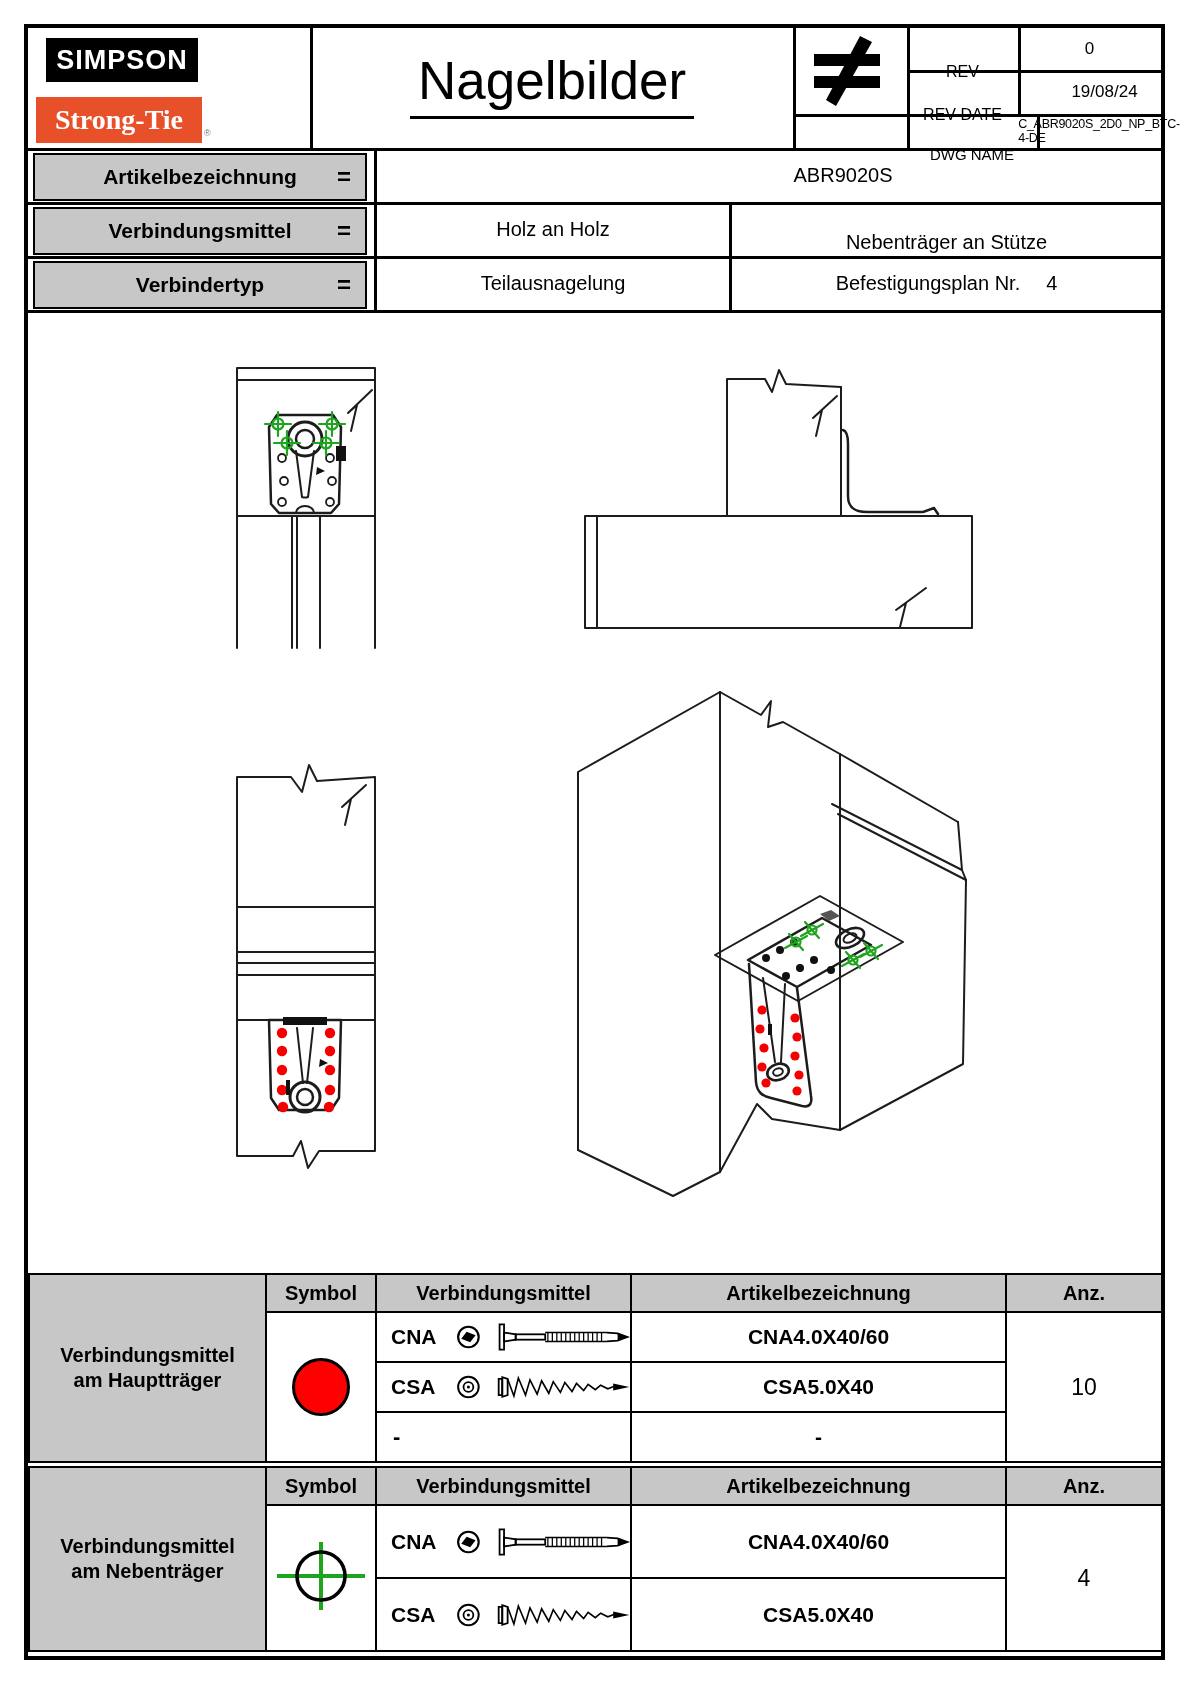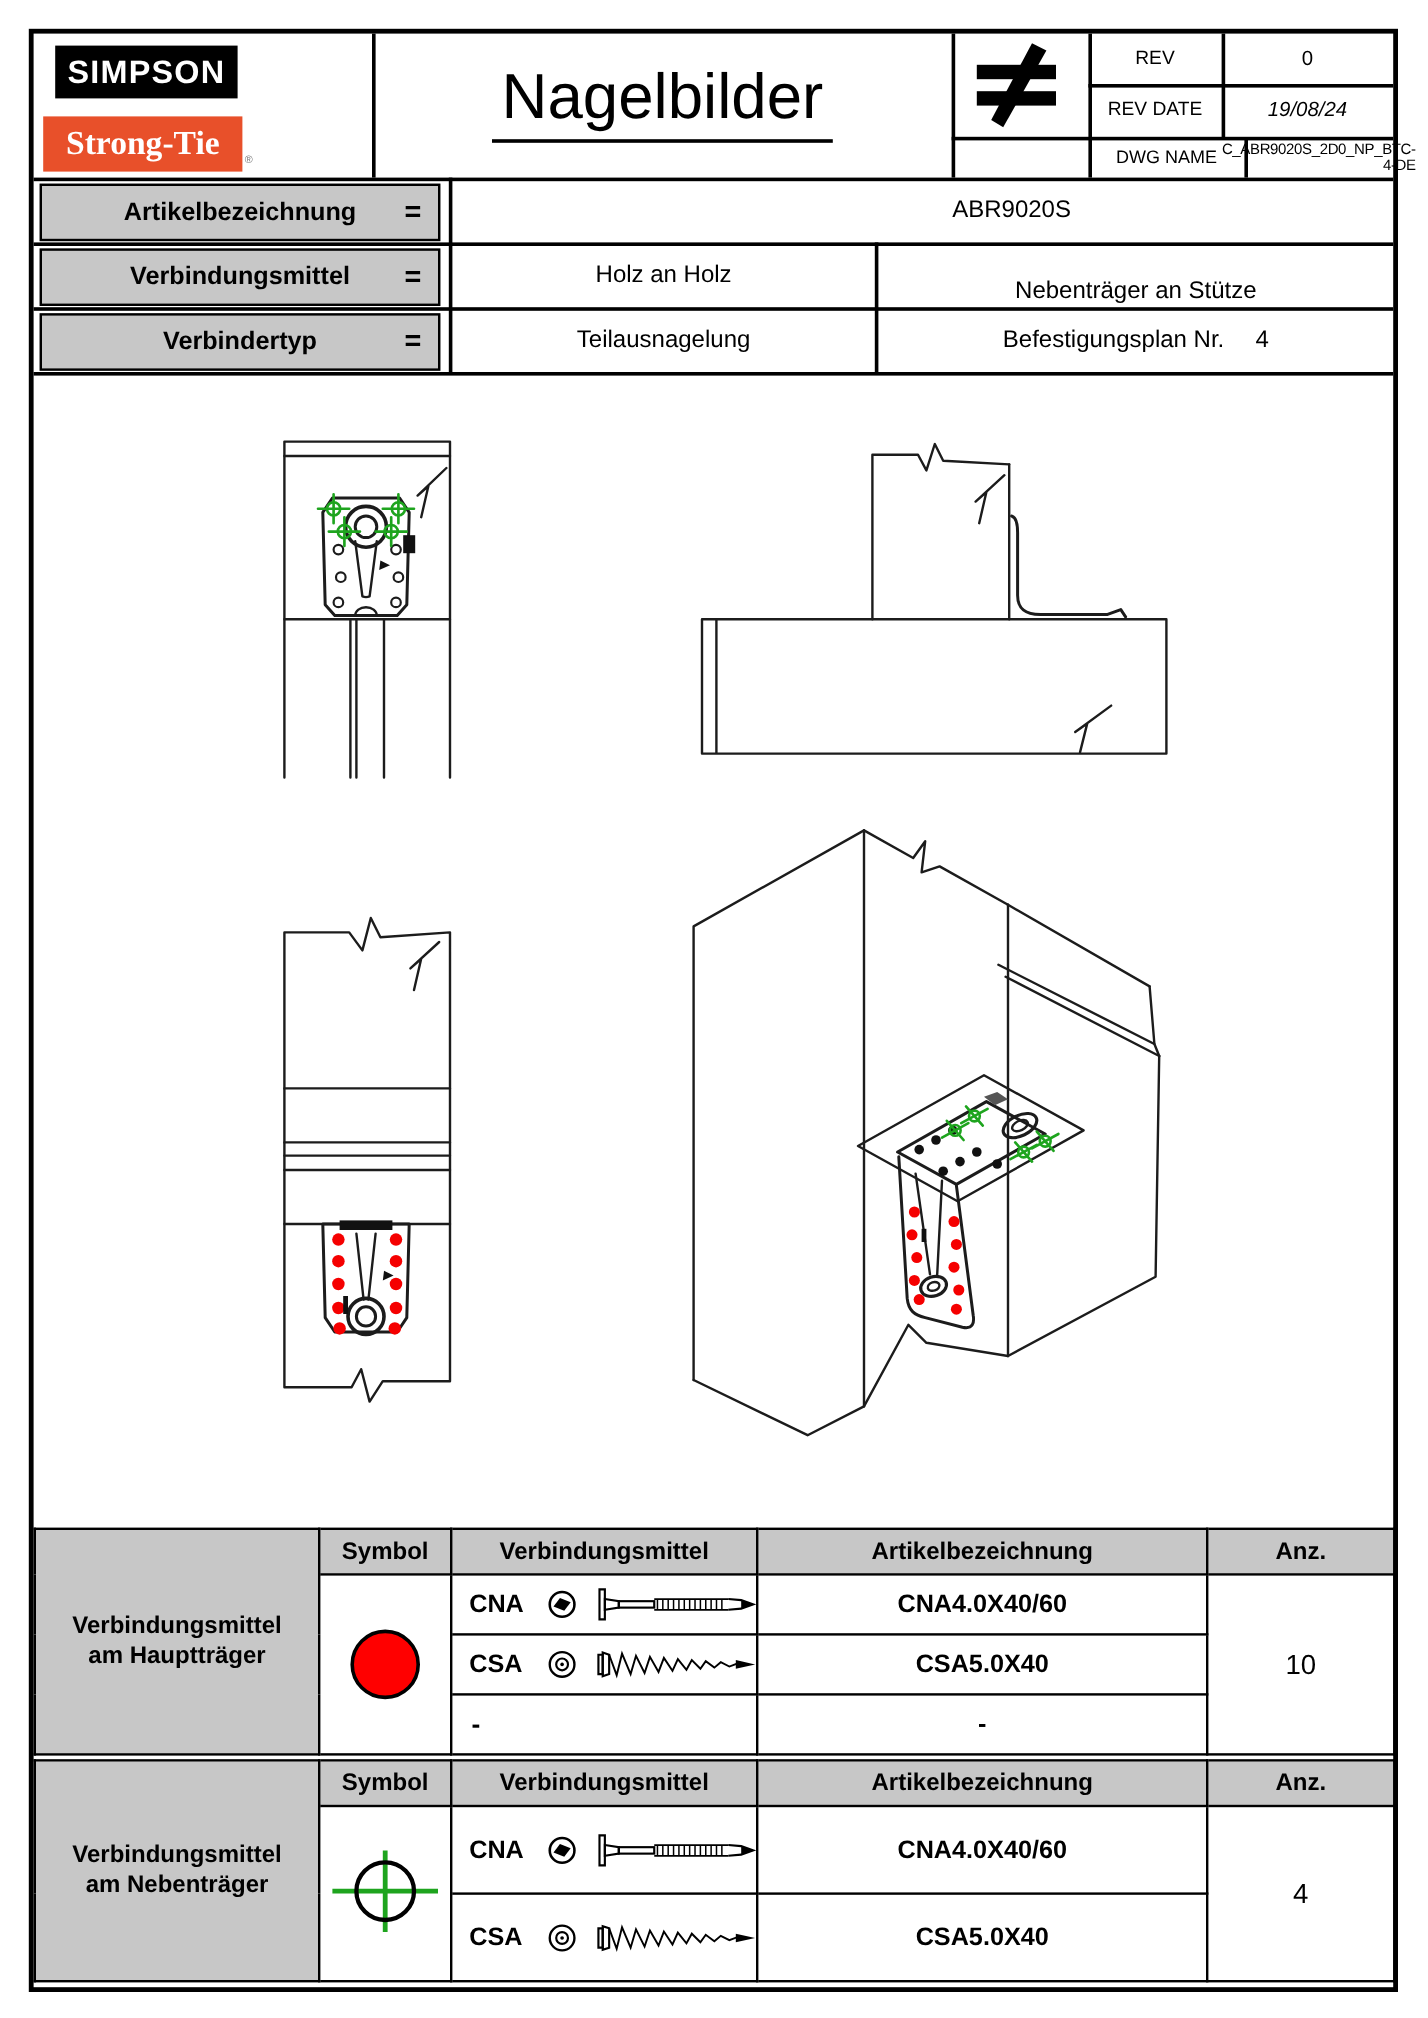--- a/index.html
+++ b/index.html
@@ -16,21 +16,21 @@
       font-weight:700;font-size:27px;letter-spacing:1px;}
   .logo-orange{position:absolute;left:36px;top:85px;width:166px;height:46px;background:#e8502a;
       color:#fff;display:flex;align-items:center;justify-content:center;
       font-family:"Liberation Serif",serif;font-weight:700;font-size:28px;margin-top:12px;}
   .logo-reg{position:absolute;left:204px;top:128px;font-size:9px;color:#777;}
   .doc-title{position:absolute;left:312px;top:28px;width:480px;height:112px;
       display:flex;align-items:center;justify-content:center;}
   .doc-title span{font-size:53px;font-weight:400;border-bottom:3px solid #000;padding:0 8px 5px;}
   .tb-text{position:absolute;display:flex;align-items:center;justify-content:center;
       font-weight:400;}
-  .tb-label{font-size:16px;}
+  .tb-label{font-size:16px;margin-top:23px;}
   .tb-value{font-size:17px;}
   .dwg-value{font-size:12.5px;letter-spacing:-0.3px;}
   
   .info-label-box{position:absolute;left:33px;width:330px;height:44px;background:#c7c7c7;
       border:2.5px solid #000;display:flex;align-items:center;justify-content:center;}
   .info-label-box .lbl{font-weight:700;font-size:21px;}
   .info-label-box .eq{position:absolute;right:14px;font-weight:700;font-size:24px;}
   .info-value{position:absolute;display:flex;align-items:center;justify-content:center;
       font-size:20px;}
   .bef-num{margin-left:26px;}
@@ -77,23 +77,23 @@
 
     <svg class="abs" style="left:800px;top:32px;" width="100" height="78" viewBox="0 0 100 78">
       <rect x="14" y="22" width="66" height="12" fill="#000"></rect>
       <rect x="14" y="44" width="66" height="12" fill="#000"></rect>
       <path d="M60,4 L72,10 L36,74 L26,68 Z" fill="#000"></path>
     </svg>
 
     <div class="tb-text tb-label" style="left:907px;top:28px;width:111px;height:42px;">REV</div>
     <div class="tb-text tb-value" style="left:1018px;top:28px;width:143px;height:42px;">0</div>
     <div class="tb-text tb-label" style="left:907px;top:70px;width:111px;height:44px;">REV DATE</div>
-    <div class="tb-text tb-value" style="left:1018px;top:70px;width:143px;height:44px;font-style:italic;">19/08/24</div>
+    <div class="tb-text tb-value" style="left:1018px;top:70px;width:173px;height:44px;">19/08/24</div>
     <div class="tb-text tb-label" style="left:907px;top:114px;width:130px;height:34px;font-size:15px;">DWG NAME</div>
-    <div class="tb-text dwg-value" style="left:1037px;top:114px;width:124px;height:34px;text-align:right;">C_ABR9020S_2D0_NP_BTC-4-DE</div>
+    <div class="tb-text dwg-value" style="left:1037px;top:114px;width:124px;height:34px;">C_ABR9020S_2D0_NP_BTC-4-DE</div>
   </div>
 
   <div>
     <div class="hline" style="left:28px;top:148px;width:1133px;"></div>
     <div class="hline" style="left:28px;top:202px;width:1133px;"></div>
     <div class="hline" style="left:28px;top:256px;width:1133px;"></div>
     <div class="hline" style="left:28px;top:310px;width:1133px;"></div>
     <div class="vline" style="left:374px;top:148px;height:162px;"></div>
     <div class="vline" style="left:729px;top:202px;height:108px;"></div>
 

